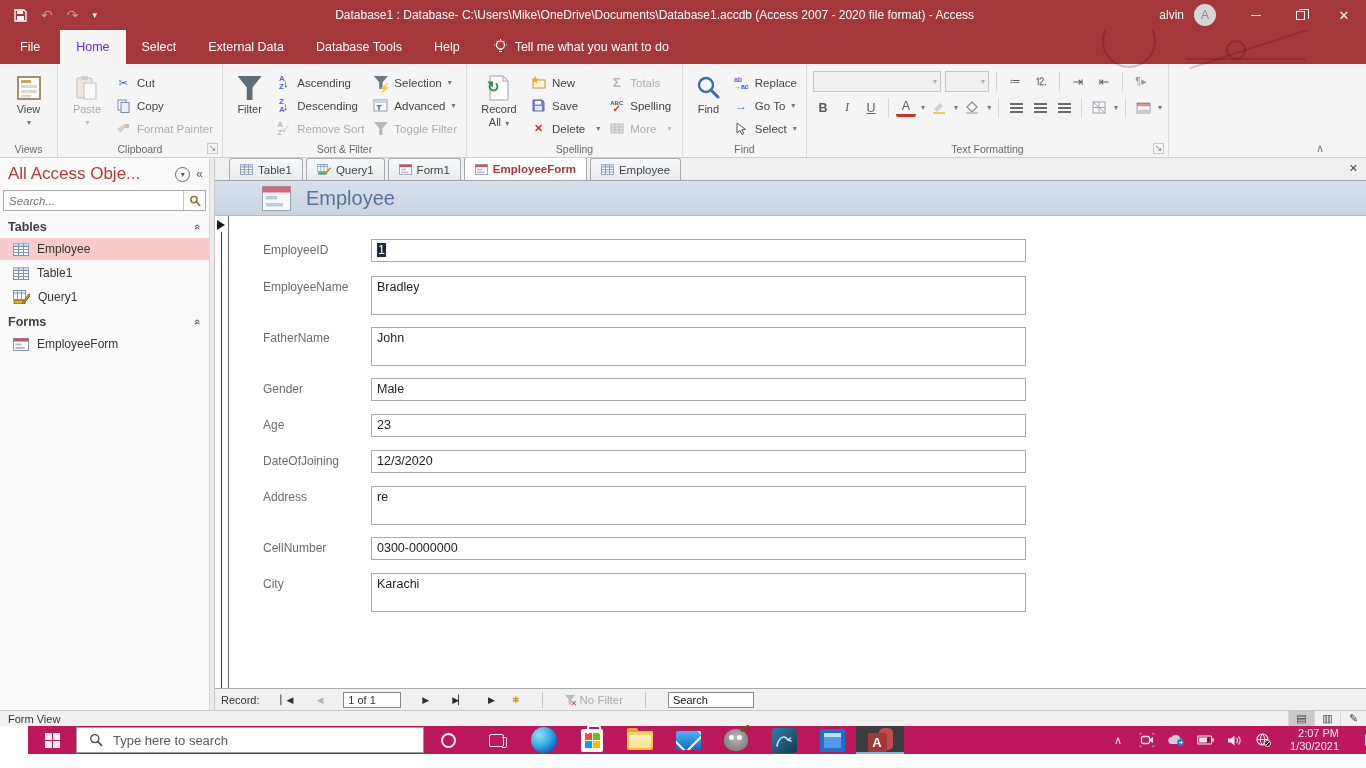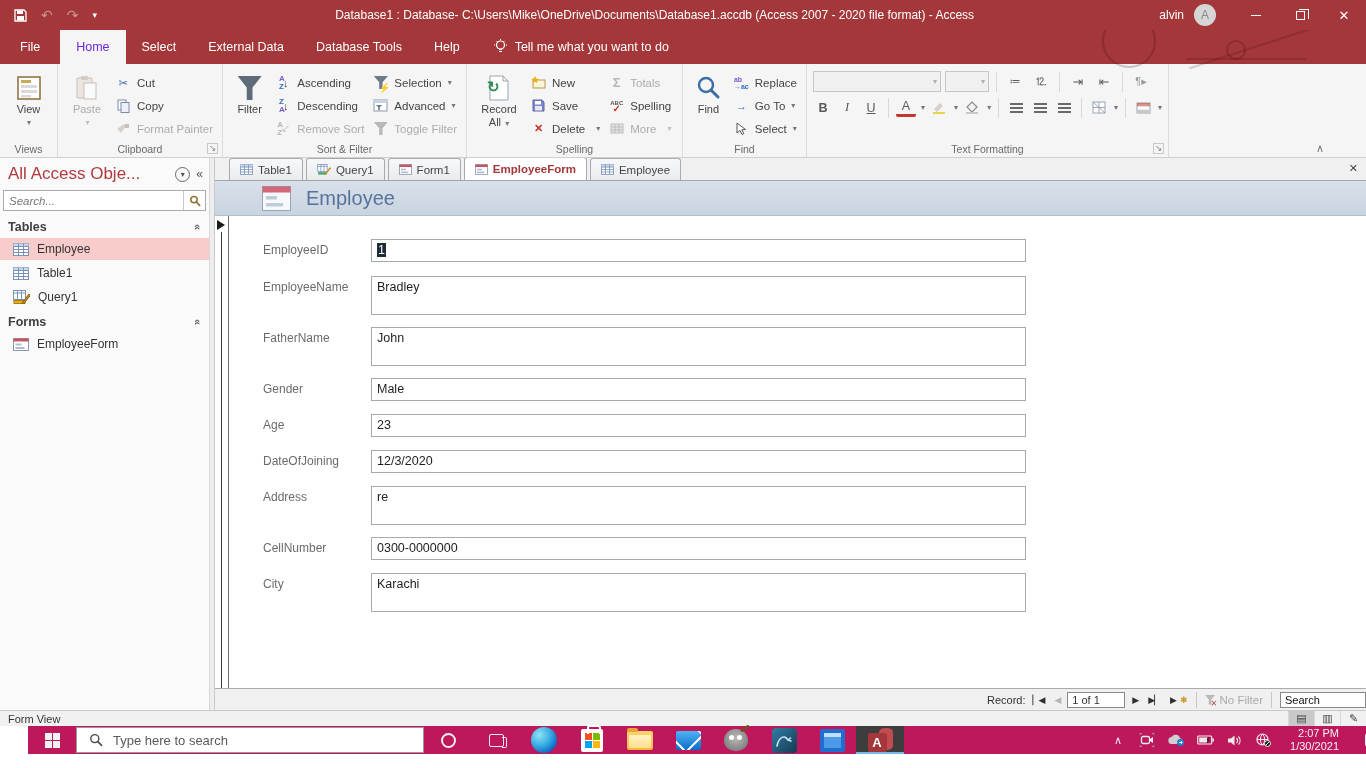--- a/index.html
+++ b/index.html
@@ -82,21 +82,21 @@
   .recsel { position:absolute; left:0; top:0; width:14px; height:100%; background:#fff; border-right:1px solid #6E6E6E; }
   .recsel .tri { position:absolute; left:2px; top:4px; width:0; height:0; border-top:5px solid transparent; border-bottom:5px solid transparent; border-left:8px solid #1A1A1A; }
   .recsel .vline { position:absolute; left:6px; top:16px; bottom:0; width:1px; background:#3A3A3A; }
   .fields { position:absolute; left:14px; top:0; right:0; bottom:0; }
   .frow { position:absolute; left:0; right:0; }
   .flabel { position:absolute; left:34px; top:4px; font-size:12px; color:#6B6B6B; }
   .fbox { position:absolute; left:142px; width:655px; background:#fff; border:1px solid #A9A9A9; font-size:12.5px; color:#1E1E1E; padding:3px 0 0 5px; }
   .fbox.small { height:23px; } .fbox.large { height:39px; }
   .selval { background:#1D2B3A; color:#fff; padding:0 1px; }
   
-  .recordnav { position:absolute; left:0; bottom:0; right:0; height:22px; background:#F0F0F0; border-top:1px solid #ABABAB; display:flex; align-items:center; font-size:11px; color:#333; padding-left:6px; gap:4px;justify-content:flex-end;}
+  .recordnav { position:absolute; left:0; bottom:0; right:0; height:22px; background:#F0F0F0; border-top:1px solid #ABABAB; display:flex; align-items:center; font-size:11px; color:#333; padding-left:6px; gap:18px;}
   .rn-btn { font-size:9px; color:#2E2E2E; padding:0 3px; letter-spacing:-1px;}
   .rn-btn.dis { color:#B5B5B5; }
   .rn-box { width:58px; height:16px; background:#fff; border:1px solid #8A8A8A; font-size:11px; padding:1px 0 0 4px; }
   .rn-star { color:#C89B2A; font-size:9px; margin-left:-3px;}
   .rn-sep { width:1px; height:16px; background:#C6C6C6; margin:0 4px; }
   .rn-nofilter { display:flex; align-items:center; gap:4px; color:#ABABAB; font-size:11.5px; position:relative;}
   .nf-x { position:absolute; left:6px; top:5px; color:#C24B4B; font-size:8px; }
   .rn-search { width:86px; height:16px; background:#fff; border:1px solid #8A8A8A; font-size:11px; padding:0 4px; font-family:"Liberation Sans",sans-serif; color:#111; outline:none;}
   .rn-search::placeholder { color:#111; }
   

